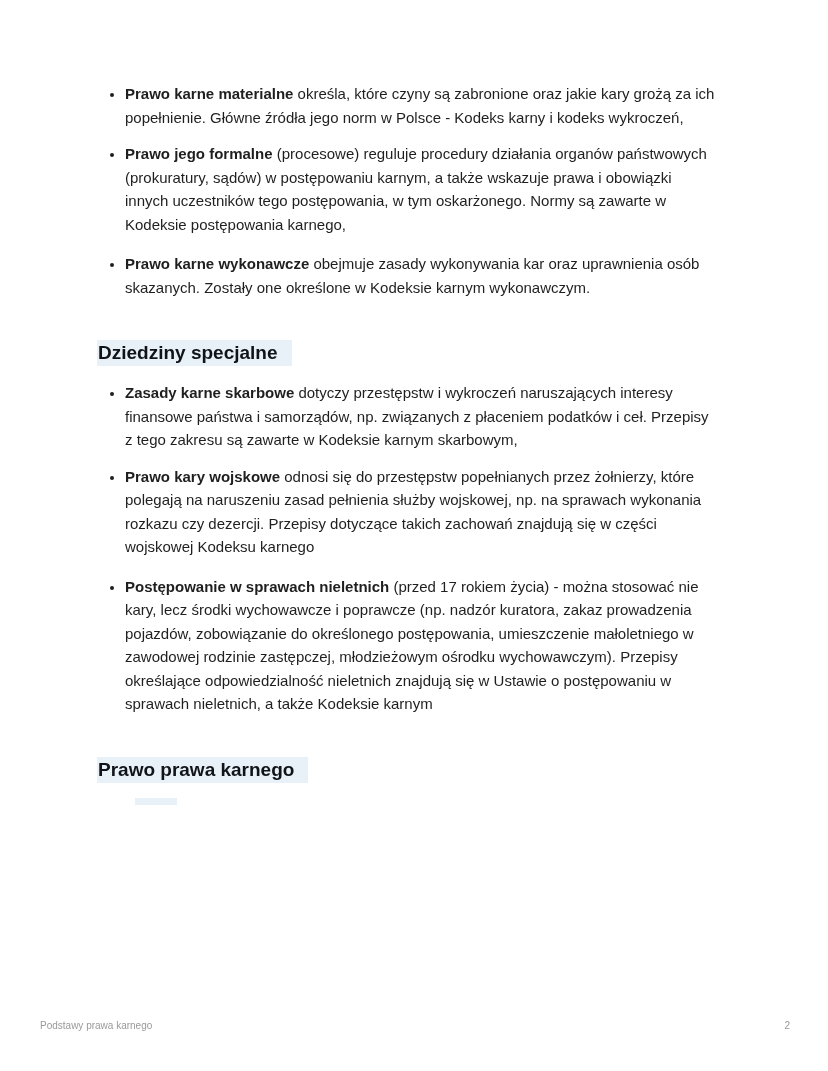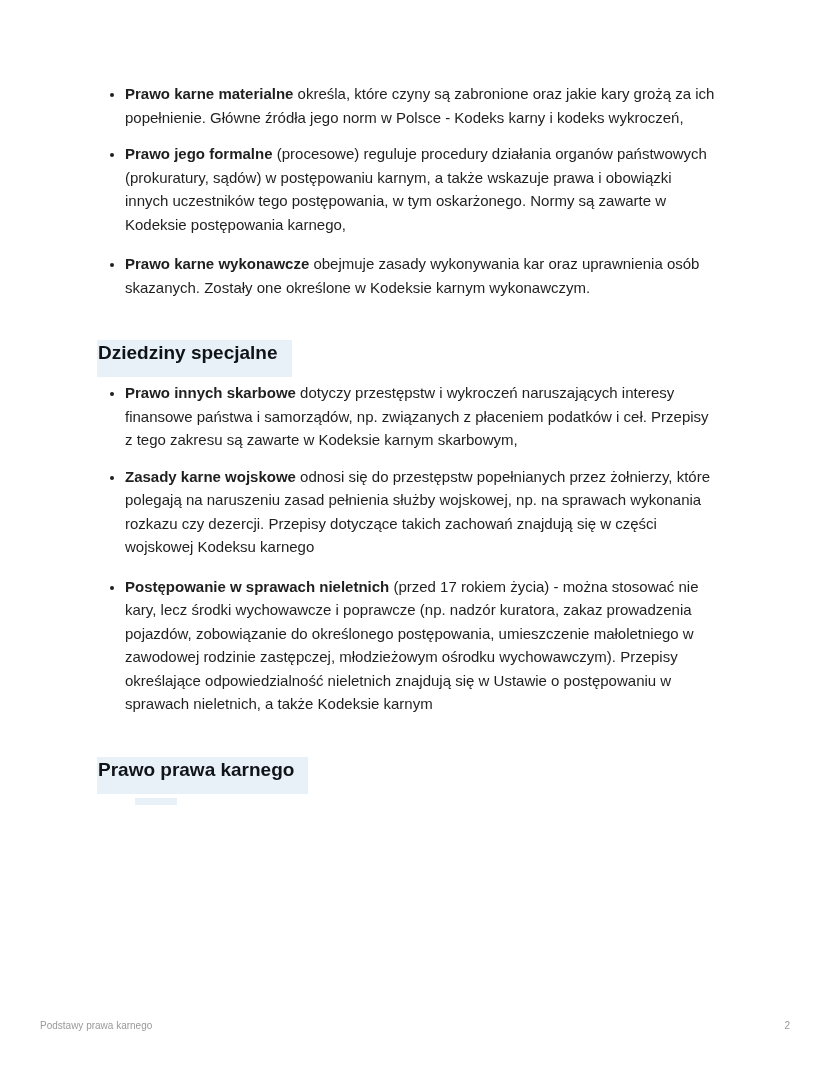--- a/index.html
+++ b/index.html
@@ -46,21 +46,21 @@
   }
   h2.section-heading {
     font-size: 19px;
     line-height: 24px;
     font-weight: bold;
     color: #101318;
     margin: 42px 0 16px 0;
   }
   h2.section-heading .hl {
     background: #e9f1f8;
-    padding: 2px 14px 14px 1px;
+    padding: 2px 14px 3px 1px;
   }
   .hl-fragment {
     position: absolute;
     left: 135px;
     top: 798px;
     width: 42px;
     height: 7px;
     background: #e9f1f8;
   }
   .footer {
@@ -83,22 +83,22 @@
 
     <ul class="bullets">
       <li><span class="lead">Prawo karne materialne</span><span> określa, które czyny są zabronione oraz jakie kary grożą za ich popełnienie. Główne źródła jego norm w Polsce - Kodeks karny i kodeks wykroczeń,</span></li>
       <li><span class="lead">Prawo jego formalne</span><span> (procesowe) reguluje procedury działania organów państwowych (prokuratury, sądów) w postępowaniu karnym, a także wskazuje prawa i obowiązki innych uczestników tego postępowania, w tym oskarżonego. Normy są zawarte w Kodeksie postępowania karnego,</span></li>
       <li><span class="lead">Prawo karne wykonawcze</span><span> obejmuje zasady wykonywania kar oraz uprawnienia osób skazanych. Zostały one określone w Kodeksie karnym wykonawczym.</span></li>
     </ul>
 
     <h2 class="section-heading"><span class="hl">Dziedziny specjalne</span></h2>
 
     <ul class="bullets">
-      <li><span class="lead">Prawo innych skarbowe</span><span> dotyczy przestępstw i wykroczeń naruszających interesy finansowe państwa i samorządów, np. związanych z płaceniem podatków i ceł. Przepisy z tego zakresu są zawarte w Kodeksie karnym skarbowym,</span></li>
-      <li><span class="lead">Zasady karne wojskowe</span><span> odnosi się do przestępstw popełnianych przez żołnierzy, które polegają na naruszeniu zasad pełnienia służby wojskowej, np. na sprawach wykonania rozkazu czy dezercji. Przepisy dotyczące takich zachowań znajdują się w części wojskowej Kodeksu karnego</span></li>
+      <li><span class="lead">Zasady karne skarbowe</span><span> dotyczy przestępstw i wykroczeń naruszających interesy finansowe państwa i samorządów, np. związanych z płaceniem podatków i ceł. Przepisy z tego zakresu są zawarte w Kodeksie karnym skarbowym,</span></li>
+      <li><span class="lead">Prawo kary wojskowe</span><span> odnosi się do przestępstw popełnianych przez żołnierzy, które polegają na naruszeniu zasad pełnienia służby wojskowej, np. na sprawach wykonania rozkazu czy dezercji. Przepisy dotyczące takich zachowań znajdują się w części wojskowej Kodeksu karnego</span></li>
       <li><span class="lead">Postępowanie w sprawach nieletnich</span><span> (przed 17 rokiem życia) - można stosować nie kary, lecz środki wychowawcze i poprawcze (np. nadzór kuratora, zakaz prowadzenia pojazdów, zobowiązanie do określonego postępowania, umieszczenie małoletniego w zawodowej rodzinie zastępczej, młodzieżowym ośrodku wychowawczym). Przepisy określające odpowiedzialność nieletnich znajdują się w Ustawie o postępowaniu w sprawach nieletnich, a także Kodeksie karnym</span></li>
     </ul>
 
     <h2 class="section-heading"><span class="hl">Prawo prawa karnego</span></h2>
 
   </div>
 
   <div class="hl-fragment"></div>
 
   <div class="footer">

